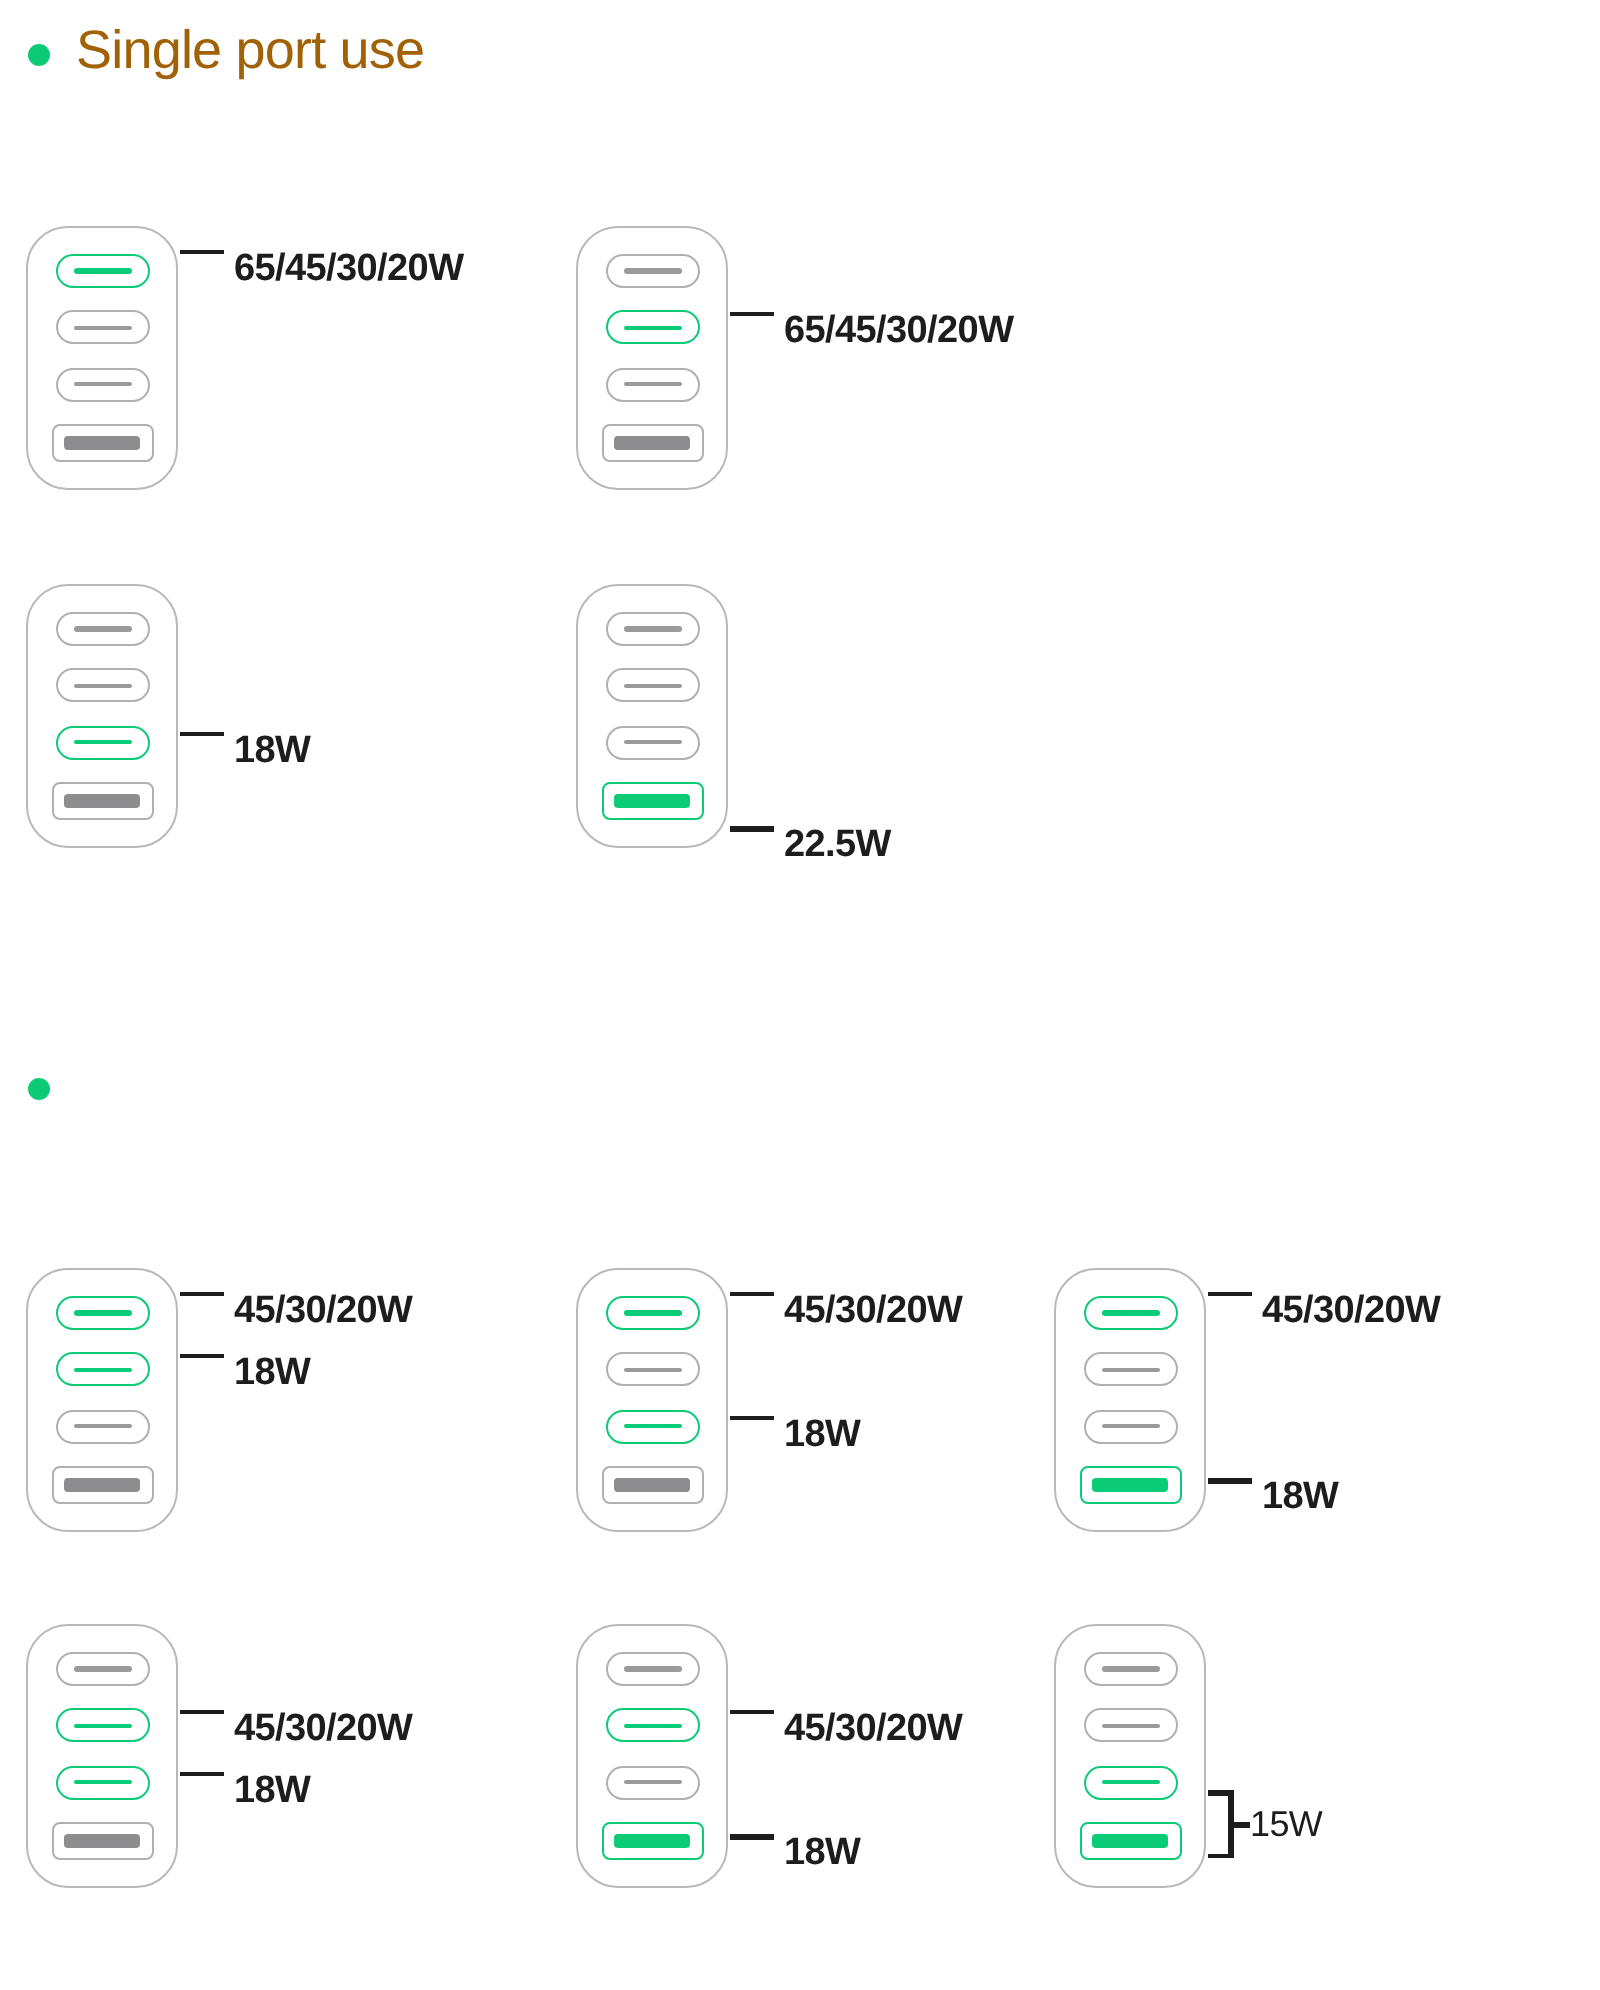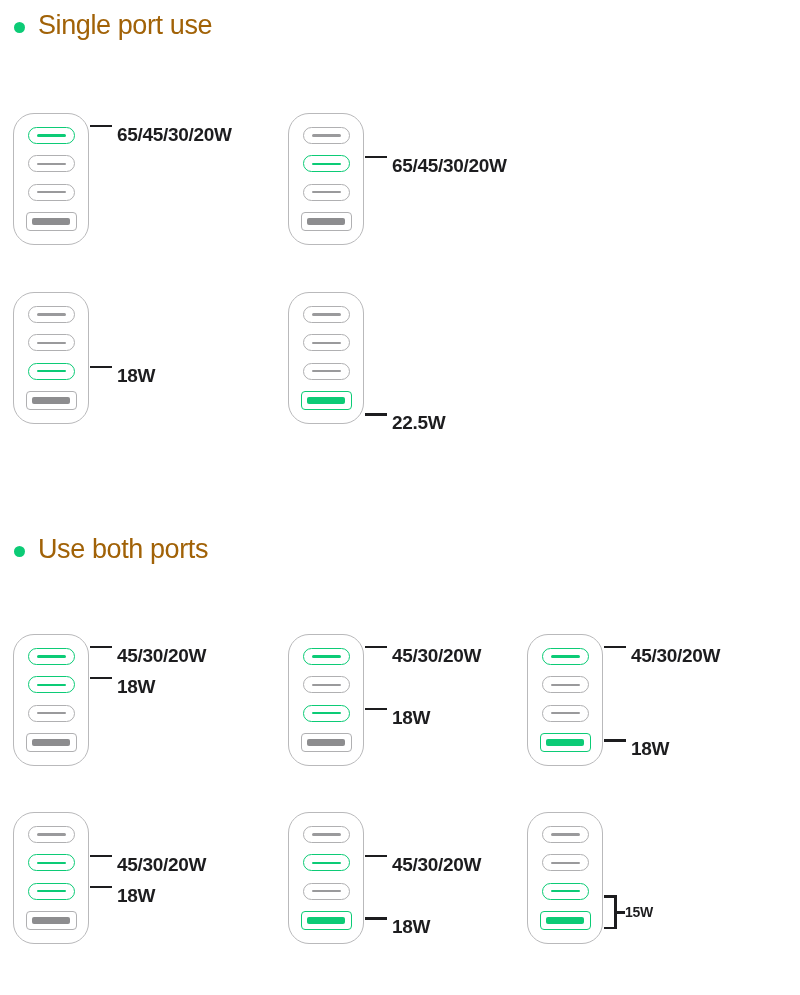--- a/index.html
+++ b/index.html
@@ -166,38 +166,37 @@
   }
   .bracket .b-top { top: 0; }
   .bracket .b-bot { bottom: 0; }
   .bracket-callout .stub {
     width: 8px;
     height: 2.6px;
     background: #1d1d1f;
     flex: 0 0 auto;
   }
   .bracket-callout .callout-text {
-    font-size: 14px;
-    font-weight: bold;
+    font-size: 18px;
+    font-weight: normal;
     letter-spacing: -0.3px;
     color: #1d1d1f;
     line-height: 1;
   }
 </style>
 </head>
 <body>
 
 <div class="section-heading" style="left:14px; top:12px;">
   <span class="heading-bullet"></span>
   <span class="heading-text">Single port use</span>
 </div>
 
 <div class="section-heading" style="left:14px; top:536px;">
   <span class="heading-bullet"></span>
-  <span class="heading-text">Use both ports</span>
 </div>
 
 <div id="diagram-layer">
     <div class="callout" style="left: 90px; top: 124.5px; height: 22px;">
       <span class="leader"></span>
       <span class="callout-text">65/45/30/20W</span>
     </div>
     <div class="charger" style="left: 13px; top: 113px;">
       <div class="ports">
         <div class="port-c active">

